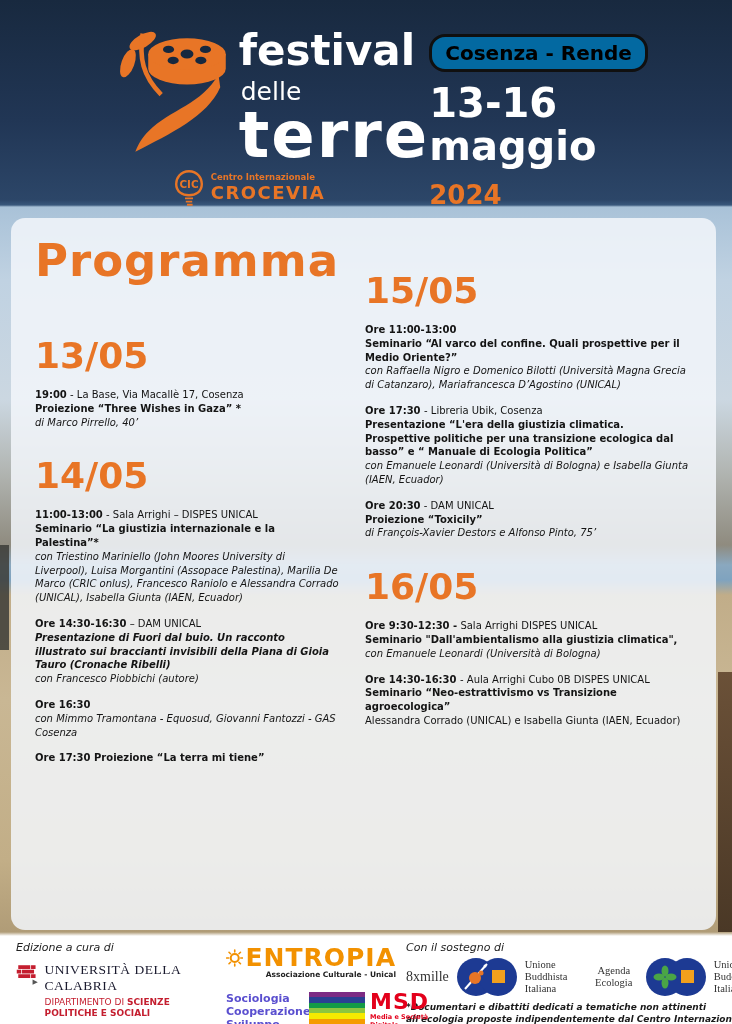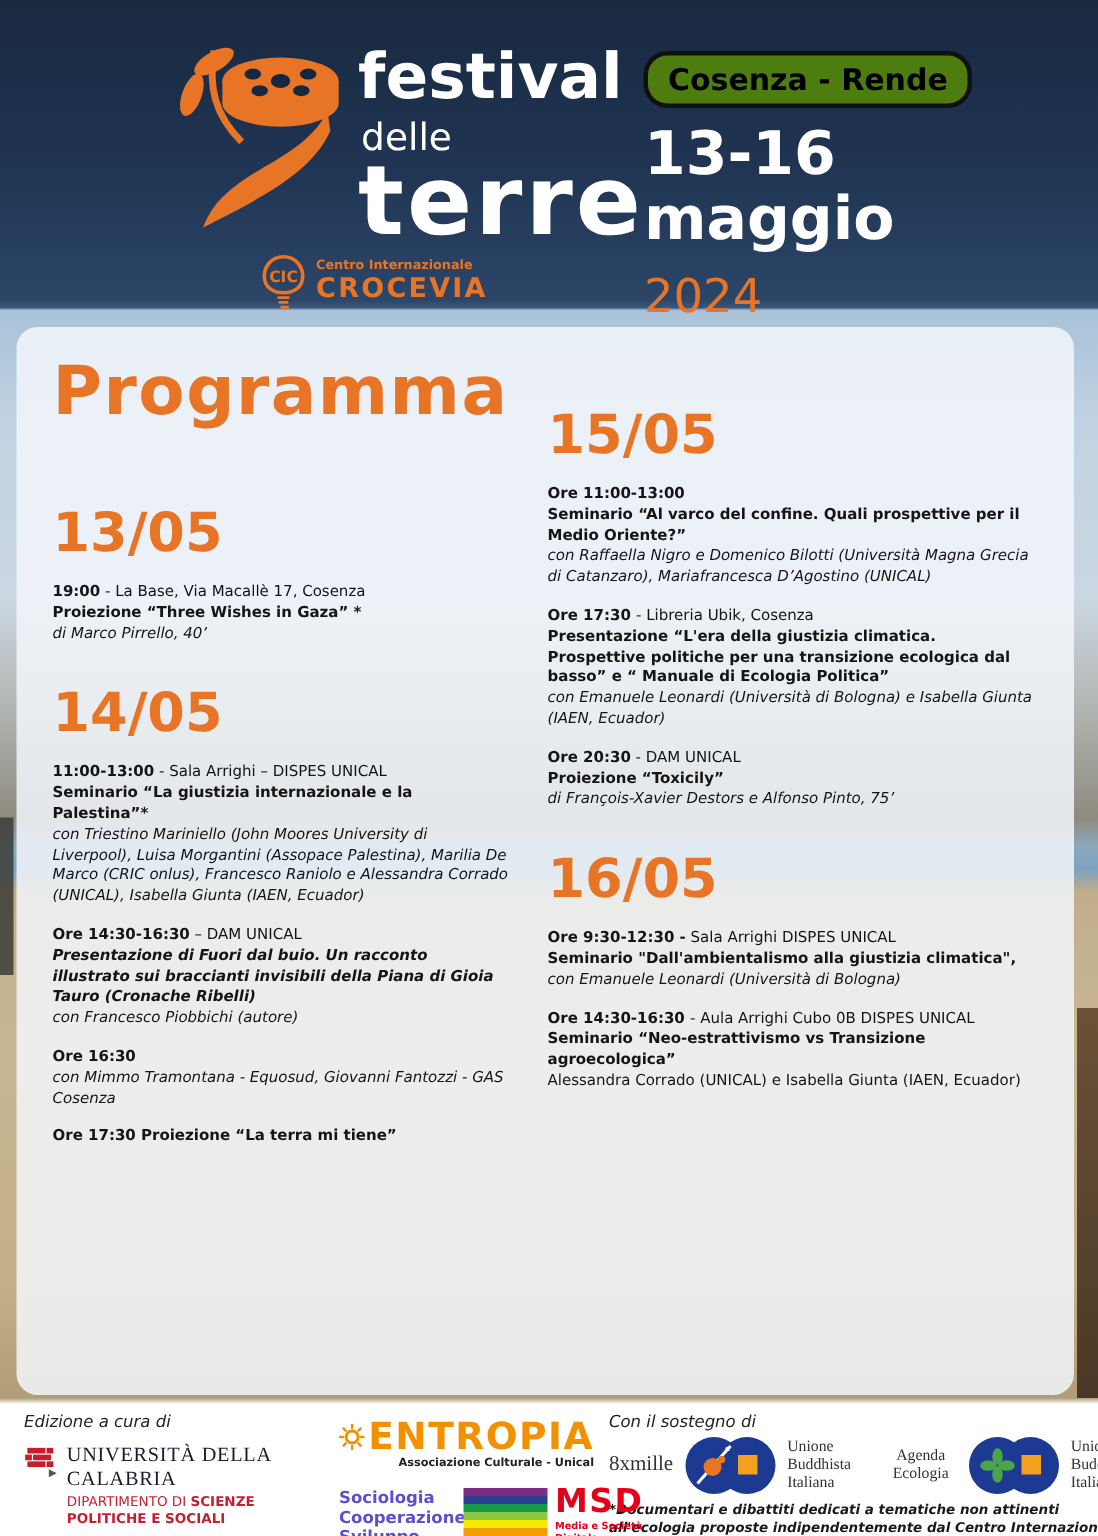--- a/index.html
+++ b/index.html
@@ -29,24 +29,24 @@
   .logo-block{position:relative;display:flex;}
   .title-stack{margin:10px 0 0 4px;color:#fff;}
   .t-festival{display:block;font-size:42px;font-weight:700;line-height:1;}
   .t-delle{display:block;font-size:25px;line-height:1;margin:7px 0 2px 2px;}
   .t-terre{display:block;font-size:64px;font-weight:700;line-height:.92;letter-spacing:2px;}
   .crocevia{position:absolute;left:58px;top:148px;display:flex;align-items:center;gap:6px;}
   .croc-text{color:#e87526;line-height:1.1;}
   .croc-small{display:block;font-size:8.5px;font-weight:700;}
   .croc-name{display:block;font-size:18px;font-weight:700;letter-spacing:1.5px;}
   .date-block{width:195px;margin-top:14px;flex:none;}
-  .loc-badge{display:inline-block;background:#4d7c0f;border:3px solid #101010;border-radius:16px;
+  .loc-badge{display:inline-block;background:#0369a1;border:3px solid #101010;border-radius:16px;
     padding:4px 13px;color:#000;font-weight:700;font-size:20px;white-space:nowrap;}
   .big-dates{color:#fff;font-weight:700;font-size:40px;line-height:1.08;margin-top:10px;}
-  .year{color:#e87526;font-weight:400;font-size:31px;margin-top:12px;}
+  .year{color:#e87526;font-weight:700;font-size:26px;margin-top:12px;}
 
   
   .panel{position:absolute;left:11px;right:16px;top:218px;height:712px;z-index:2;
     background:rgba(242,246,250,.86);border-radius:14px;
     padding:16px 26px 18px 24px;box-sizing:border-box;
     display:flex;gap:26px;color:#141414;}
   .col-left{flex:0 0 300px;}
   .col-right{flex:1;padding-top:36px;}
   .prog-title{color:#e87526;font-size:45px;font-weight:700;margin:0 0 48px 0;letter-spacing:1px;}
   .psec{margin:0 0 4px 0;}

